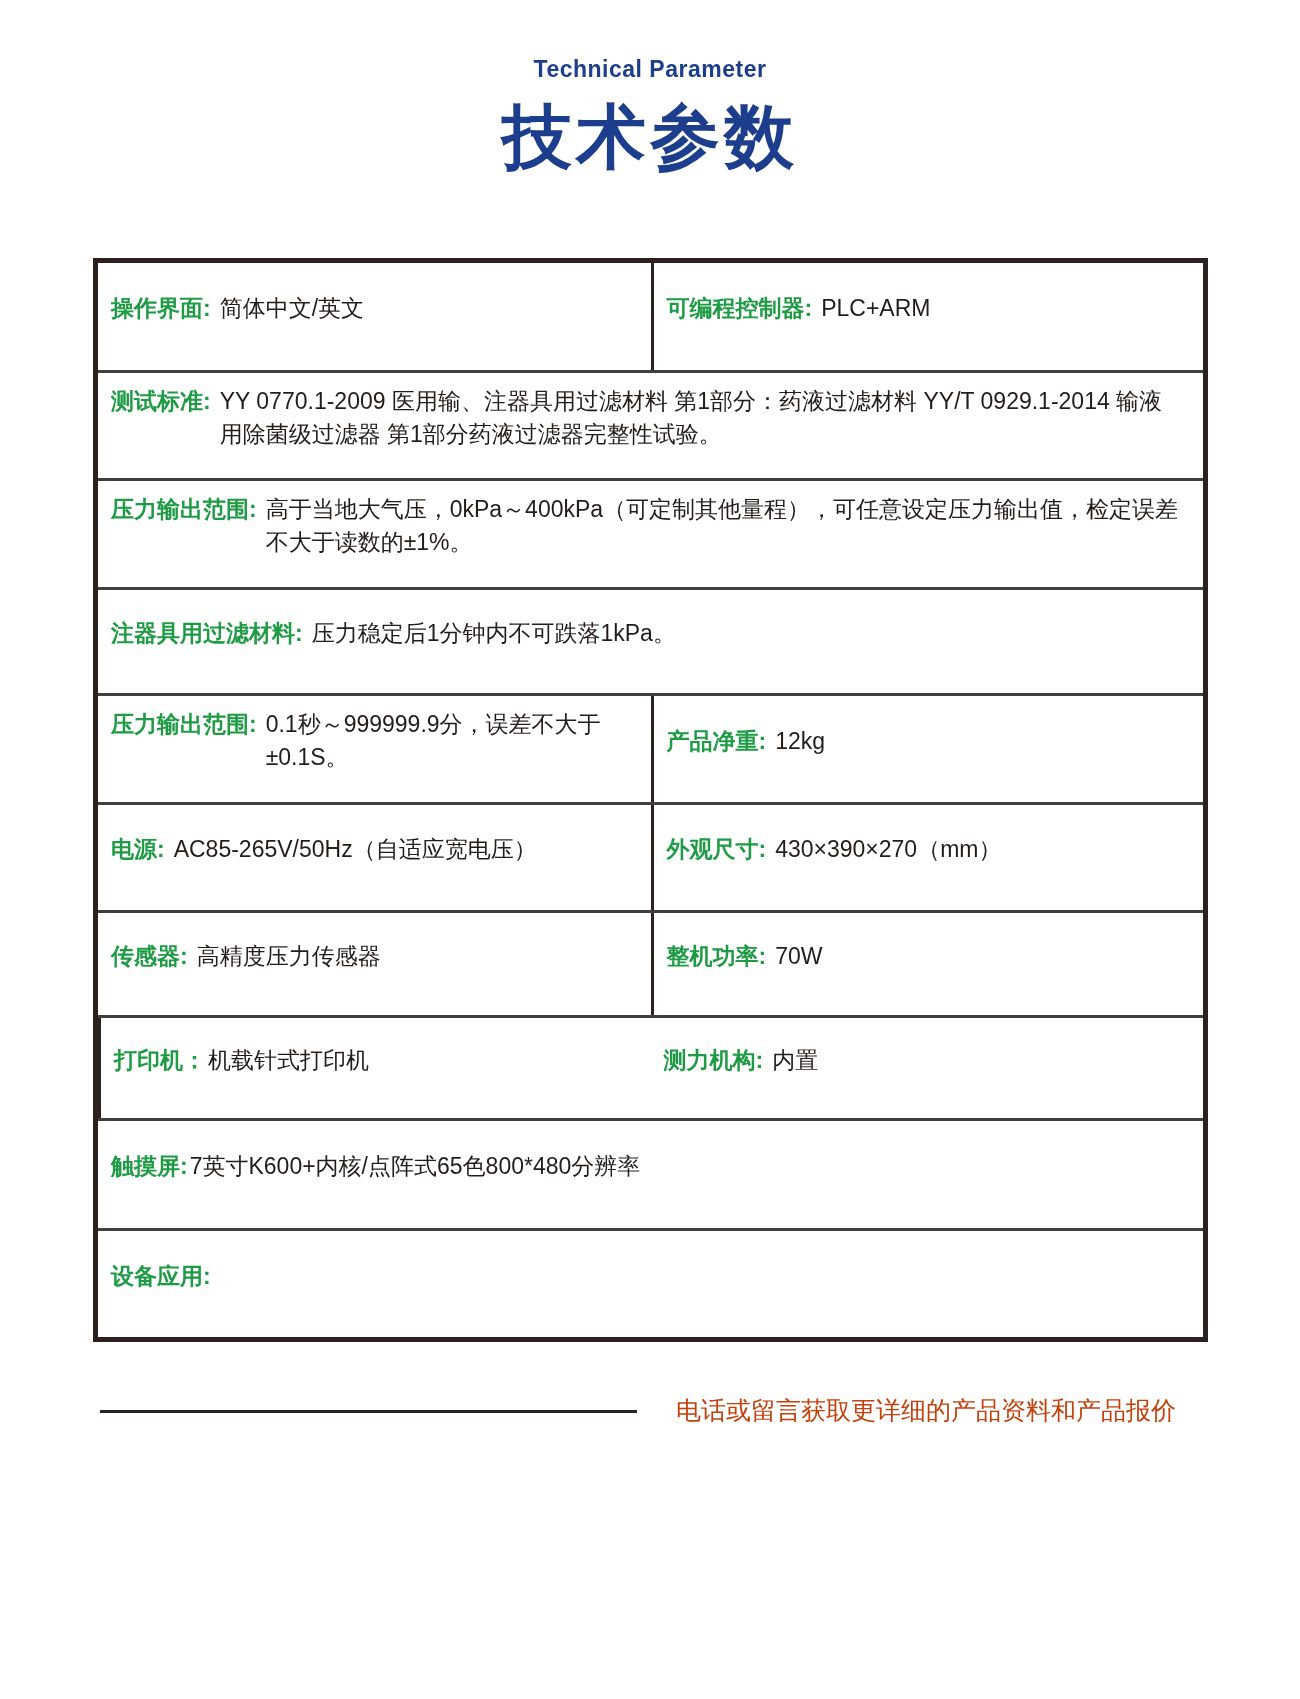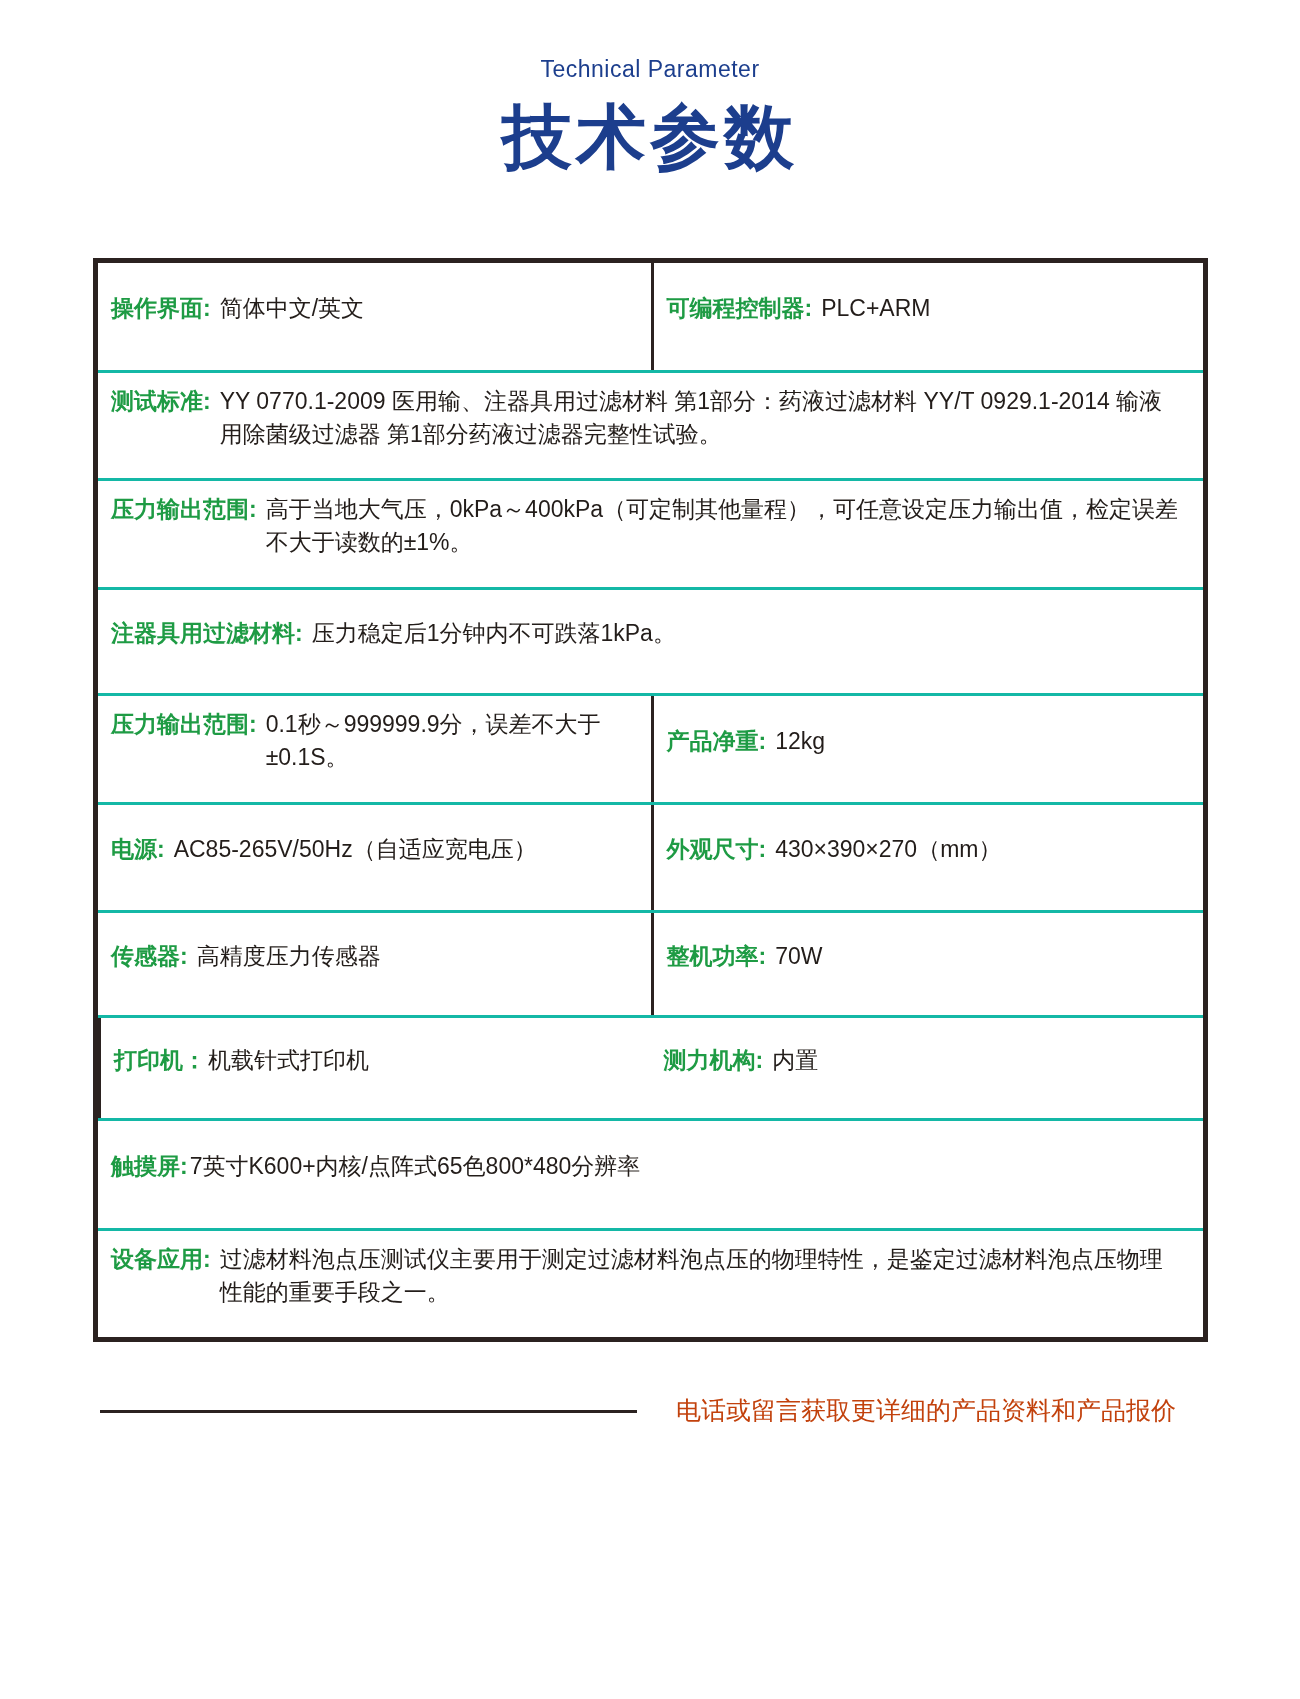--- a/index.html
+++ b/index.html
@@ -7,38 +7,38 @@
     position:relative;
     width:1300px;height:1699px;
     background:#ffffff;
     font-family:"Liberation Sans","DejaVu Sans",sans-serif;
     color:#231d1a;
     overflow:hidden;
   }
   
   .header{position:absolute;top:56px;left:0;width:100%;text-align:center;}
   .subtitle{
-    font-size:23px;font-weight:normal;letter-spacing:0.5px;
+    font-size:23px;font-weight:bold;letter-spacing:0.5px;
     color:#1c3e8d;
   }
   .title{
     margin-top:8px;
     font-size:70px;font-weight:700;letter-spacing:4px;
     color:#1c3e8d;
   }
   
   .spec-table{
     position:absolute;left:93px;top:258px;width:1115px;
     border:5px solid #2b2220;
     box-sizing:border-box;
     background:#ffffff;
   }
   .row{
     display:flex;
-    border-top:3px solid #14b8a6;
+    border-top:3px solid #404040;
     box-sizing:border-box;
   }
   .row.first{border-top:none;}
   .cell{
     flex:1 1 50%;
     display:flex;align-items:center;
     padding:6px 18px 22px 13px;
     box-sizing:border-box;
   }
   .cell.right{border-left:3px solid #2b2220;}
@@ -182,21 +182,20 @@
           <span class="label">触摸屏:</span>
           <span class="value">7英寸K600+内核/点阵式65色800*480分辨率</span>
         </div>
       </div>
     </div>
 
     <div class="row" style="min-height:109px">
       <div class="cell">
         <div class="entry">
           <span class="label">设备应用:</span>
-          <span class="value">过滤材料泡点压测试仪主要用于测定过滤材料泡点压的物理特性，是鉴定过滤材料泡点压物理性能的重要手段之一。</span>
         </div>
       </div>
     </div>
 
   </div>
 
   <div class="footer-line"></div>
   <div class="footer-text">电话或留言获取更详细的产品资料和产品报价</div>
 
 </div>

